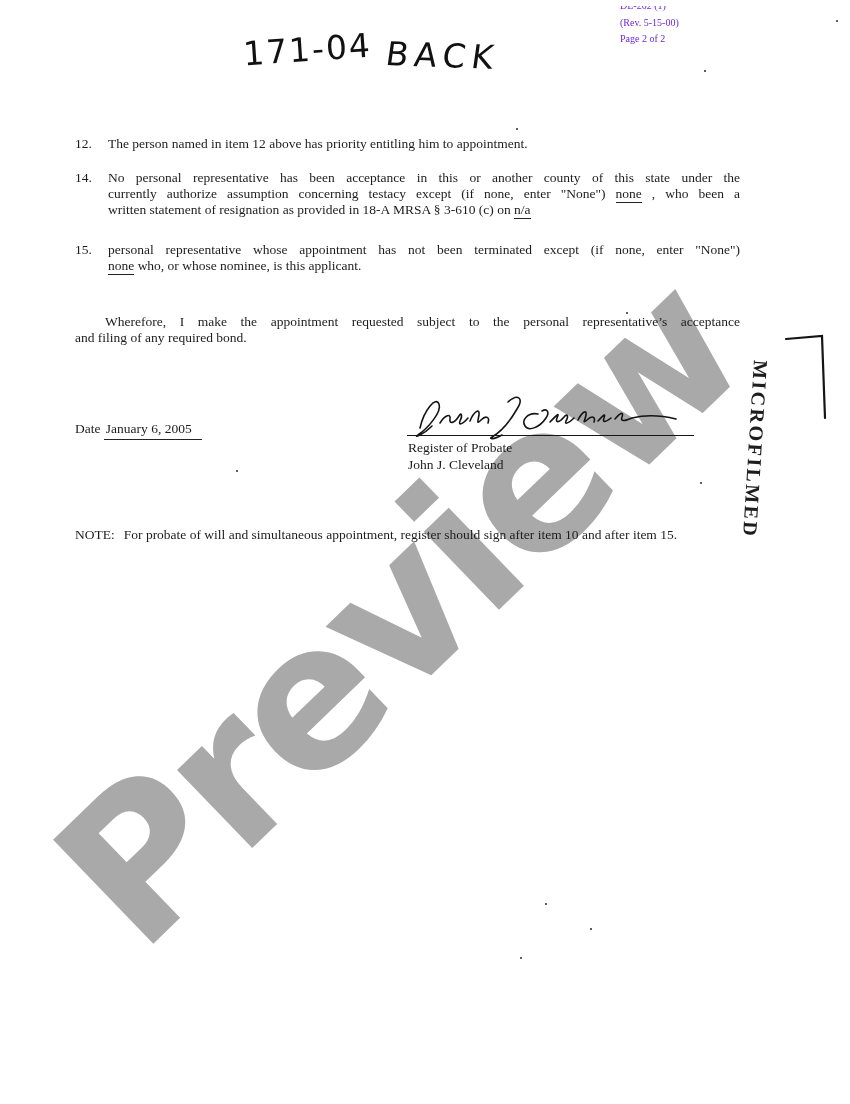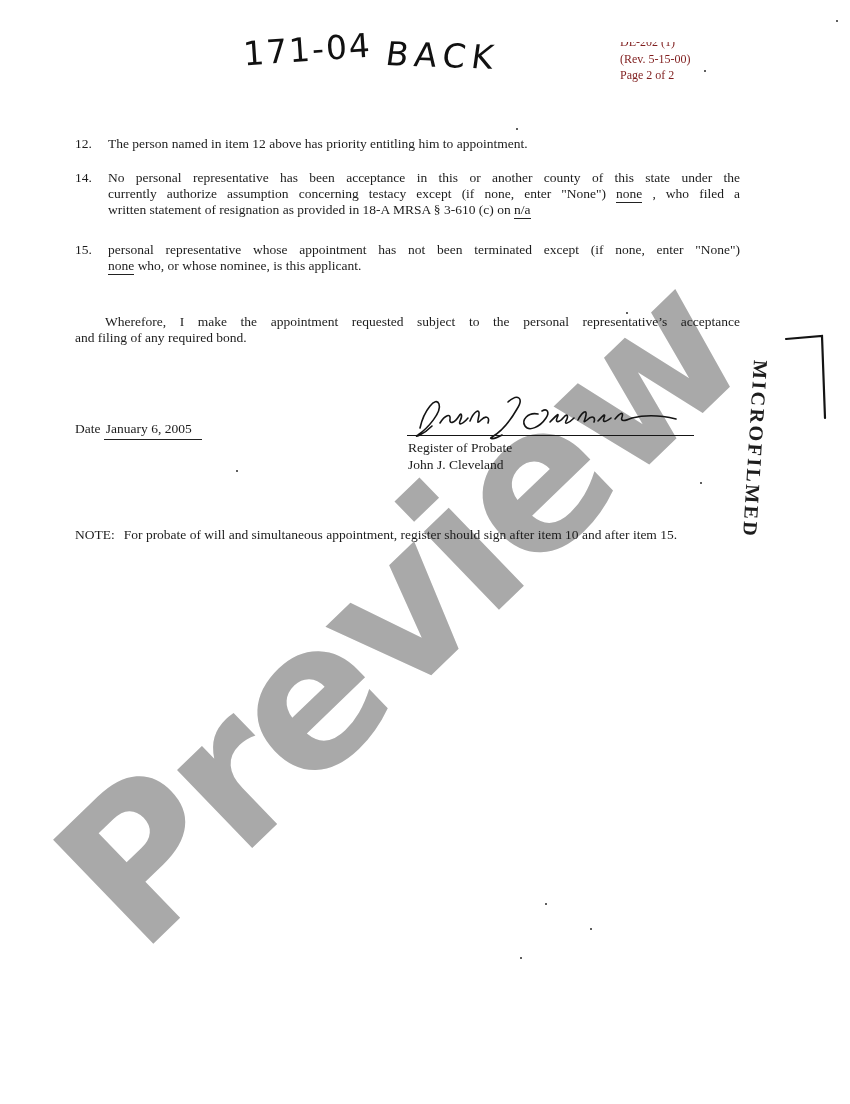--- a/index.html
+++ b/index.html
@@ -18,21 +18,21 @@
   
   .content{position:absolute;inset:0;z-index:2;}
   .abs{position:absolute;}
   .bodytext{font-size:13.5px;line-height:16px;}
   
   .hand-num{left:243px;top:30px;font-family:"DejaVu Sans", sans-serif;font-size:33px;
             transform:rotate(-4deg);letter-spacing:2px;color:#111;}
   .hand-back{left:386px;top:36px;font-family:"DejaVu Sans", sans-serif;font-size:33px;
              transform:rotate(2deg) skewX(-6deg);letter-spacing:6px;color:#111;}
   
-  .form-header{left:620px;top:6px;font-size:12px;line-height:16px;color:#7f1d1d;margin-top:36px;}
+  .form-header{left:620px;top:6px;font-size:10px;line-height:16px;color:#6d28d9;}
   .clip-top{height:9px;overflow:hidden;}
   .clip-top span{display:block;margin-top:-8px;}
   
   .item{left:75px;width:665px;}
   .item .num{position:absolute;left:0;top:0;}
   .item .itext{display:block;padding-left:33px;}
   .jline{text-align:justify;text-align-last:justify;}
   .u{border-bottom:1.2px solid #222;padding-bottom:0.5px;}
   .redact{display:inline-block;width:78px;height:13px;background:#060606;
           vertical-align:-2px;border-bottom:1px dashed #444;}
@@ -77,21 +77,21 @@
 
 
     <div class="abs item bodytext" style="top:136px">
       <span class="num">12.</span>
       <span class="itext">The person named in item 12 above has priority entitling him to appointment.</span>
     </div>
 
     <div class="abs item bodytext" style="top:170px">
       <span class="num">14.</span>
       <span class="itext jline">No personal representative has been acceptance in this or another county of this state under the</span>
-      <span class="itext jline"><span>currently authorize assumption concerning testacy except (if none, enter "None") </span><span class="u">none</span><span> , who filed a</span></span>
+      <span class="itext jline"><span>currently authorize assumption concerning testacy except (if none, enter "None") </span><span class="u">none</span><span> , who been a</span></span>
       <span class="itext"><span>written statement of resignation as provided in 18-A MRSA § 3-610 (c) on </span><span class="u">n/a</span></span>
     </div>
 
     <div class="abs item bodytext" style="top:242px">
       <span class="num">15.</span>
       <span class="itext jline">personal representative whose appointment has not been terminated except (if none, enter "None")</span>
       <span class="itext"><span class="u">none</span><span> who, or whose nominee, is this applicant.</span></span>
     </div>
 
     <div class="abs bodytext" style="left:75px;top:314px;width:665px">

